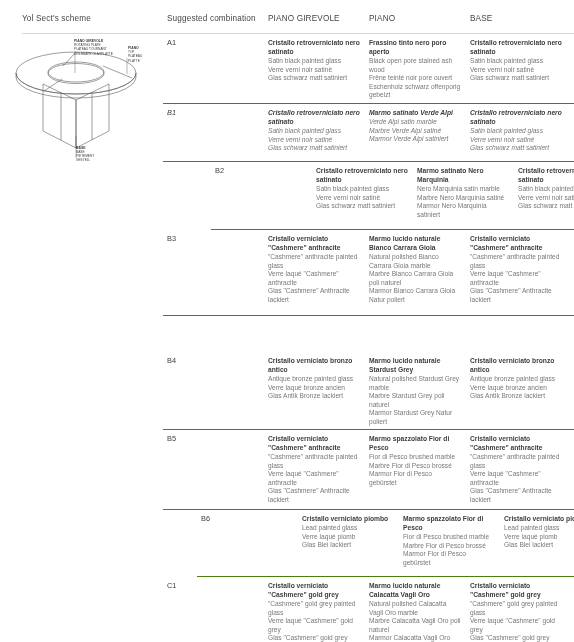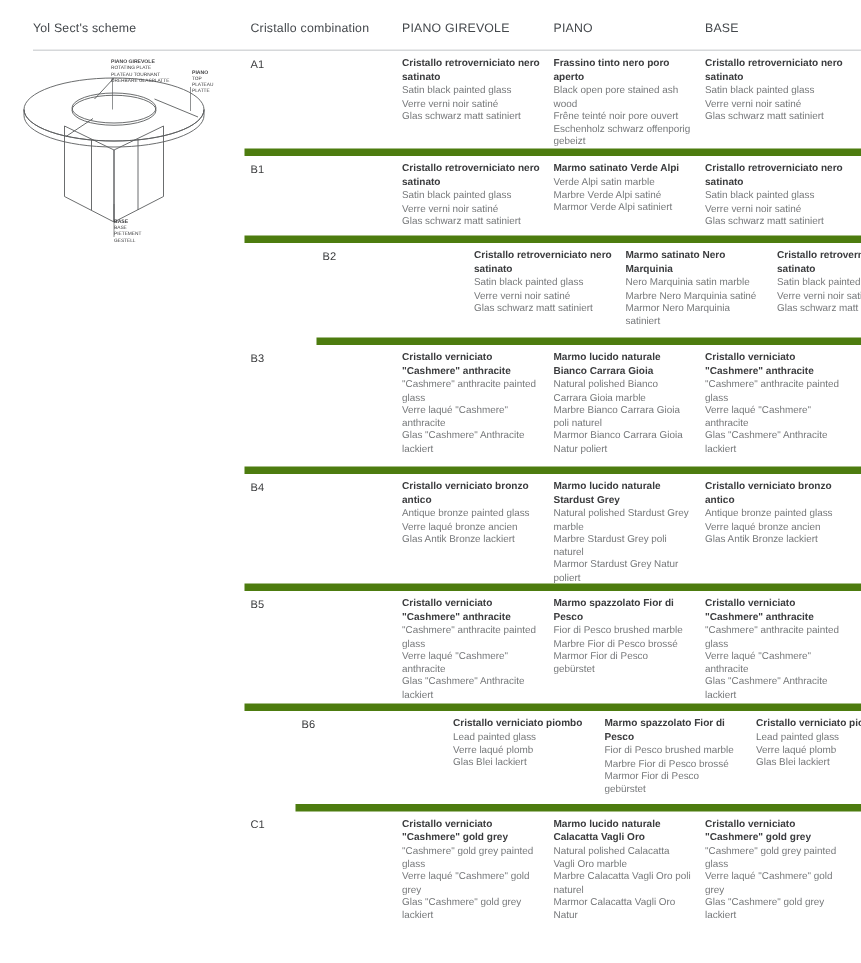--- a/index.html
+++ b/index.html
@@ -66,21 +66,21 @@
 
   
   .table {
     position: absolute;
     left: 163px;
     top: 34px;
     width: 411px;
   }
   .row {
     position: relative;
-    border-bottom: 5px solid #4d7c0f;
+    border-bottom: 1px solid #4d7c0f;
     box-sizing: border-box;
   }
   .row:last-child { border-bottom: none; }
   .row-inner {
     position: relative;
     padding: 5px 0 7px 0;
     height: 100%;
     box-sizing: border-box;
   }
   .cell {
@@ -122,21 +122,21 @@
   }
   .dlabel-b { font-weight: bold; }
 </style>
 </head>
 <body>
 
 <div class="page">
 
   <div class="header-row">
     <div class="hdr hdr-scheme">Yol Sect's scheme</div>
-    <div class="hdr hdr-comb">Cristallo combination</div>
+    <div class="hdr hdr-comb">Suggested combination</div>
     <div class="hdr hdr-c1">PIANO GIREVOLE</div>
     <div class="hdr hdr-c2">PIANO</div>
     <div class="hdr hdr-c3">BASE</div>
   </div>
   <div class="header-rule"></div>
 
   <div class="scheme">
     <svg width="152" height="135" viewBox="0 0 152 135" xmlns="http://www.w3.org/2000/svg">
       <g fill="none" stroke="#5a5c5e" stroke-width="0.6">
 
@@ -206,21 +206,21 @@
             <span class="tr">Eschenholz schwarz offenporig gebeizt</span>
           </div>
           <div class="cell c3">
             <span class="it">Cristallo retroverniciato nero satinato</span>
             <span class="tr">Satin black painted glass</span>
             <span class="tr">Verre verni noir satiné</span>
             <span class="tr">Glas schwarz matt satiniert</span>
           </div>
         </div>
       </div>
-      <div class="row" style="height: 58px;">
+      <div class="row" style="height: 58px; font-style: italic;">
         <div class="row-inner">
           <div class="cell code">B1</div>
           <div class="cell c1">
             <span class="it">Cristallo retroverniciato nero satinato</span>
             <span class="tr">Satin black painted glass</span>
             <span class="tr">Verre verni noir satiné</span>
             <span class="tr">Glas schwarz matt satiniert</span>
           </div>
           <div class="cell c2">
             <span class="it">Marmo satinato Verde Alpi</span>
@@ -275,21 +275,21 @@
             <span class="tr">Marmor Bianco Carrara Gioia Natur poliert</span>
           </div>
           <div class="cell c3">
             <span class="it">Cristallo verniciato "Cashmere" anthracite</span>
             <span class="tr">"Cashmere" anthracite painted glass</span>
             <span class="tr">Verre laqué "Cashmere" anthracite</span>
             <span class="tr">Glas "Cashmere" Anthracite lackiert</span>
           </div>
         </div>
       </div>
-      <div class="row" style="height: 78px;">
+      <div class="row" style="height: 78px; margin-top: 36px;">
         <div class="row-inner">
           <div class="cell code">B4</div>
           <div class="cell c1">
             <span class="it">Cristallo verniciato bronzo antico</span>
             <span class="tr">Antique bronze painted glass</span>
             <span class="tr">Verre laqué bronze ancien</span>
             <span class="tr">Glas Antik Bronze lackiert</span>
           </div>
           <div class="cell c2">
             <span class="it">Marmo lucido naturale Stardust Grey</span>

